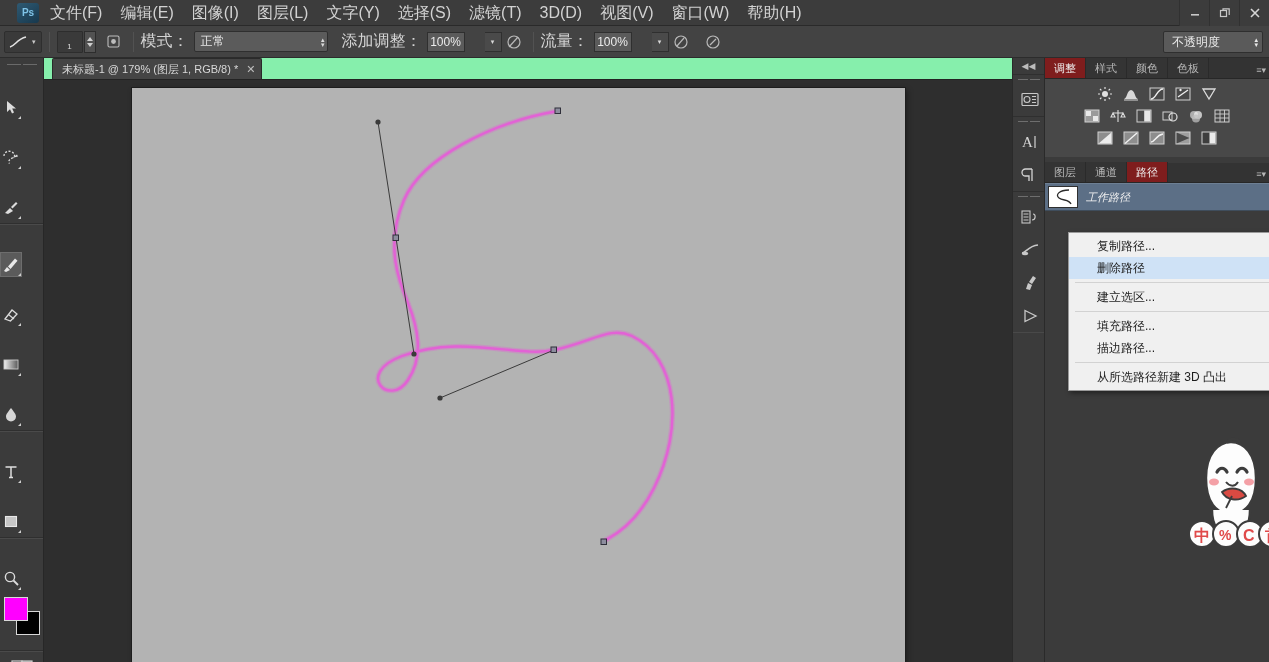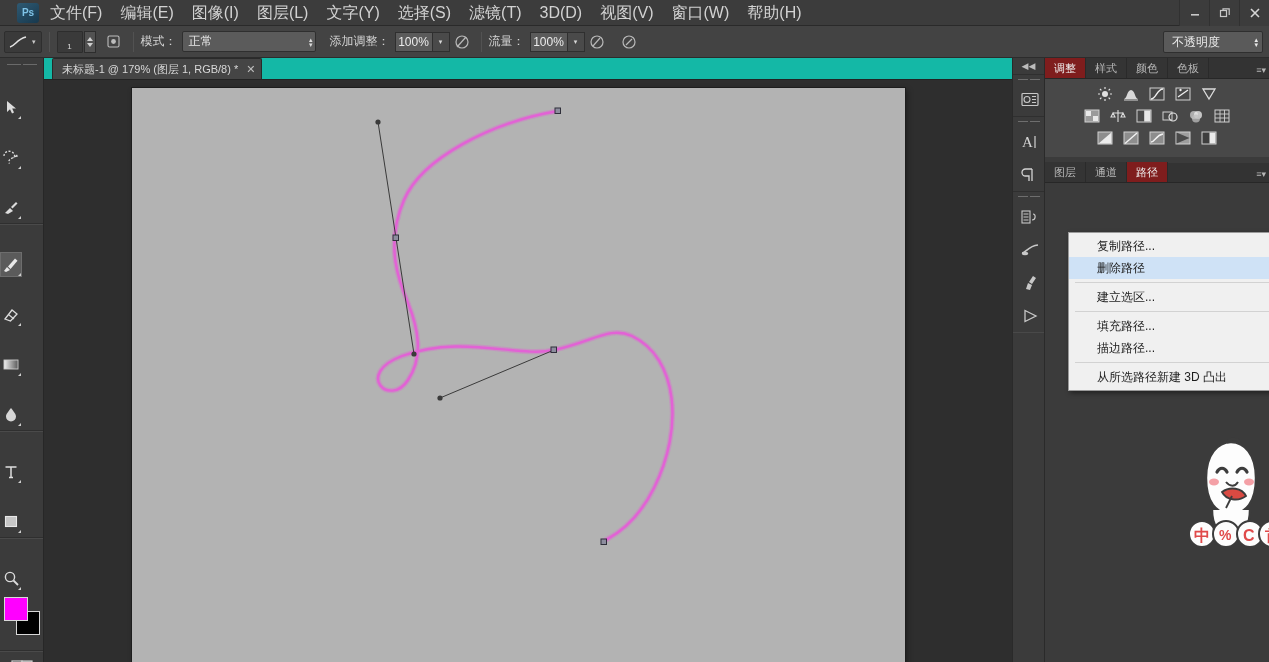--- a/index.html
+++ b/index.html
@@ -41,21 +41,21 @@
 
   
   .optionsbar {
     position: absolute; left: 0; top: 26px; width: 1269px; height: 32px;
     background: #434343;
     border-bottom: 1px solid #2c2c2c;
     display: flex; align-items: center; padding-left: 4px;
   }
   .opt-sep { width: 1px; height: 20px; background: #343434; margin: 0 7px;
              border-right: 1px solid #525252; }
-  .opt-label { font-size: 12px; color: #d4d4d4; margin-right: 5px; white-space: nowrap; }
+  .opt-label { font-size: 16px; color: #d4d4d4; margin-right: 5px; white-space: nowrap; }
   .tool-chip {
     display: flex; align-items: center; height: 22px; padding: 0 2px;
     background: #3a3a3a; border: 1px solid #2e2e2e; border-radius: 2px;
   }
   .brush-preview {
     width: 22px; height: 18px; display:flex; align-items:center; justify-content:center;
   }
   .mini-arrow { font-size: 7px; color: #c9c9c9; margin: 0 3px; }
   .brush-size-box {
     width: 26px; height: 22px; background:#3a3a3a; border:1px solid #2d2d2d;
@@ -74,41 +74,41 @@
     width: 24px; height: 24px; display:flex; align-items:center; justify-content:center;
     border-radius:2px; color:#c4c4c4;
   }
   .select-box {
     height: 21px; background:#5b5b5b; border:1px solid #2f2f2f; border-radius:2px;
     display:flex; align-items:center; padding:0 2px 0 6px; color:#e6e6e6; font-size:12px;
     min-width: 134px; justify-content:space-between;
   }
   .select-box .sb-arrows { margin-left:6px; display:flex; flex-direction:column; line-height:5px; font-size:7px; color:#dcdcdc; }
   .num-field {
-    display:flex; align-items:flex-start; height:20px;
+    display:flex; align-items:flex-start; height:20px;gap:20px;
   }
   .num-val {
     background:#5b5b5b; border:1px solid #2f2f2f; height:20px; min-width:38px;
     display:flex; align-items:center; justify-content:center; font-size:12px; color:#ececec;
   }
   .num-drop {
     width:17px; height:20px; background:#4a4a4a; border:1px solid #2f2f2f; border-left:none;
     display:flex; align-items:center; justify-content:center; font-size:7px; color:#d8d8d8;
   }
   .workspace-sel {
     position:absolute; right: 6px; top:5px;
     height:22px; min-width:100px; background:#5a5a5a; border:1px solid #2f2f2f; border-radius:2px;
     display:flex; align-items:center; justify-content:space-between; padding:0 4px 0 8px;
     color:#eaeaea; font-size:12px;
   }
 
   
   .tabbar {
     position:absolute; left:44px; top:58px; width:968px; height:22px;
-    background:#14b8a6; border-bottom:1px solid #232323;
+    background:#86efac; border-bottom:1px solid #232323;
     display:flex; align-items:flex-end;
   }
   .doctab {
     height:21px; background:#454545; border:1px solid #2a2a2a; border-bottom:none;
     display:flex; align-items:center; padding:0 6px 0 9px; font-size:11px; color:#d8d8d8;
     margin-left:8px; border-radius:2px 2px 0 0;
   }
   .doctab .x { margin-left:8px; font-size:11px; color:#bdbdbd; }
 
   
@@ -721,20 +721,30 @@
       </div>
     </div>
 
     <div class="panel2-tabs">
       <div class="ptab">图层</div>
       <div class="ptab">通道</div>
       <div class="ptab active">路径</div>
       <div class="ptabs-menu">≡▾</div>
     </div>
 
+    <div class="pathlist">
+      <div class="pathrow">
+        <div class="path-thumb">
+          <svg width="28" height="20" viewBox="0 0 28 20">
+            <path d="M20 3 C10 3 6 8 10 11 C14 14 20 12 22 17" fill="none" stroke="#2b2b2b" stroke-width="1.3"></path>
+          </svg>
+        </div>
+        <span class="pathrow-name">工作路径</span>
+      </div>
+    </div>
   </div>
 
   <div class="ctxmenu">
     <div class="ctxitem">复制路径...</div>
     <div class="ctxitem sel">删除路径</div>
     <div class="ctxsep"></div>
     <div class="ctxitem">建立选区...</div>
     <div class="ctxsep"></div>
     <div class="ctxitem">填充路径...</div>
     <div class="ctxitem">描边路径...</div>

